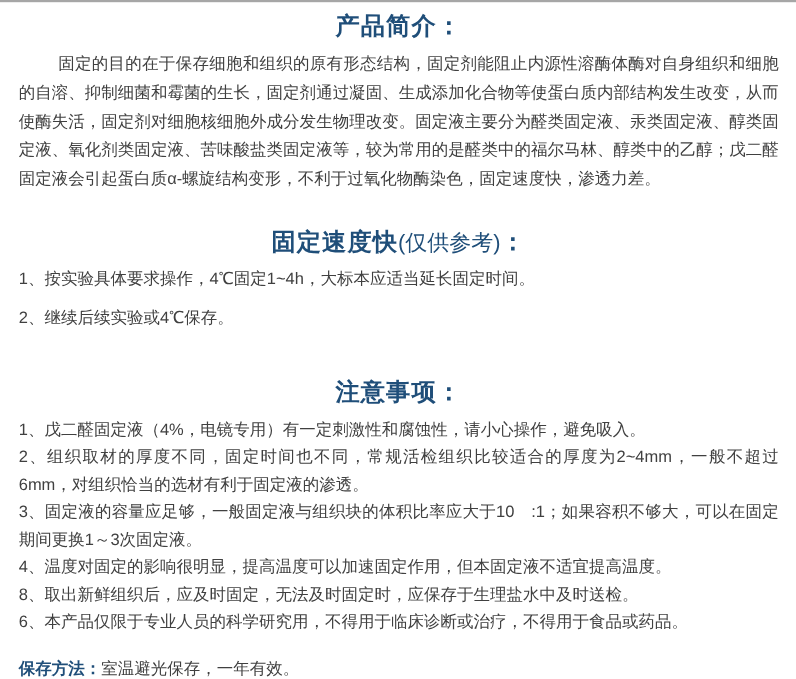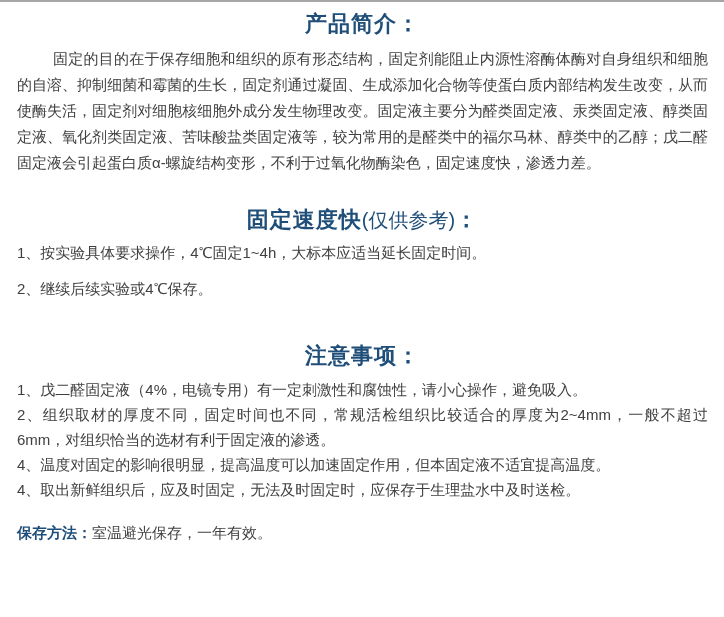--- a/index.html
+++ b/index.html
@@ -76,20 +76,22 @@
     <section class="section-usage">
       <h2 class="heading"><span>固定速度快</span><span class="sub">(仅供参考)</span><span>：</span></h2>
       <p class="body-text">1、按实验具体要求操作，4℃固定1~4h，大标本应适当延长固定时间。</p>
       <p class="body-text">2、继续后续实验或4℃保存。</p>
     </section>
 
     <section class="section-notes">
       <h2 class="heading">注意事项：</h2>
       <p class="body-text">1、戊二醛固定液（4%，电镜专用）有一定刺激性和腐蚀性，请小心操作，避免吸入。</p>
       <p class="body-text">2、组织取材的厚度不同，固定时间也不同，常规活检组织比较适合的厚度为2~4mm，一般不超过6mm，对组织恰当的选材有利于固定液的渗透。</p>
+      <p class="body-text">3、固定液的容量应足够，一般固定液与组织块的体积比率应大于10　:1；如果容积不够大，可以在固定期间更换1～3次固定液。</p>
       <p class="body-text">4、温度对固定的影响很明显，提高温度可以加速固定作用，但本固定液不适宜提高温度。</p>
-      <p class="body-text">4、取出新鲜组织后，应及时固定，无法及时固定时，应保存于生理盐水中及时送检。</p>
+      <p class="body-text">8、取出新鲜组织后，应及时固定，无法及时固定时，应保存于生理盐水中及时送检。</p>
+      <p class="body-text">6、本产品仅限于专业人员的科学研究用，不得用于临床诊断或治疗，不得用于食品或药品。</p>
     </section>
 
     <p class="storage-line"><span class="storage-label">保存方法：</span><span>室温避光保存，一年有效。</span></p>
 
   </div>
 </div>
 
 </body></html>

